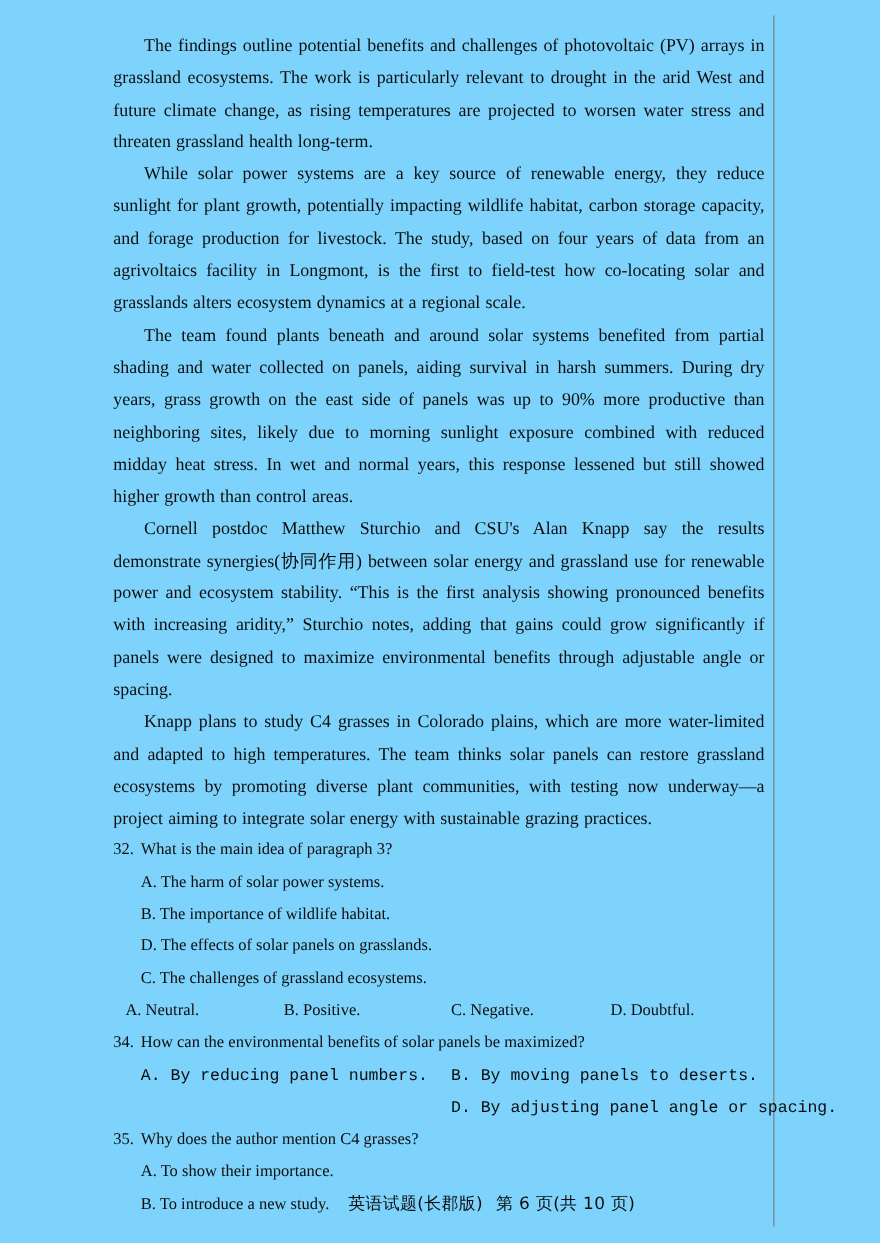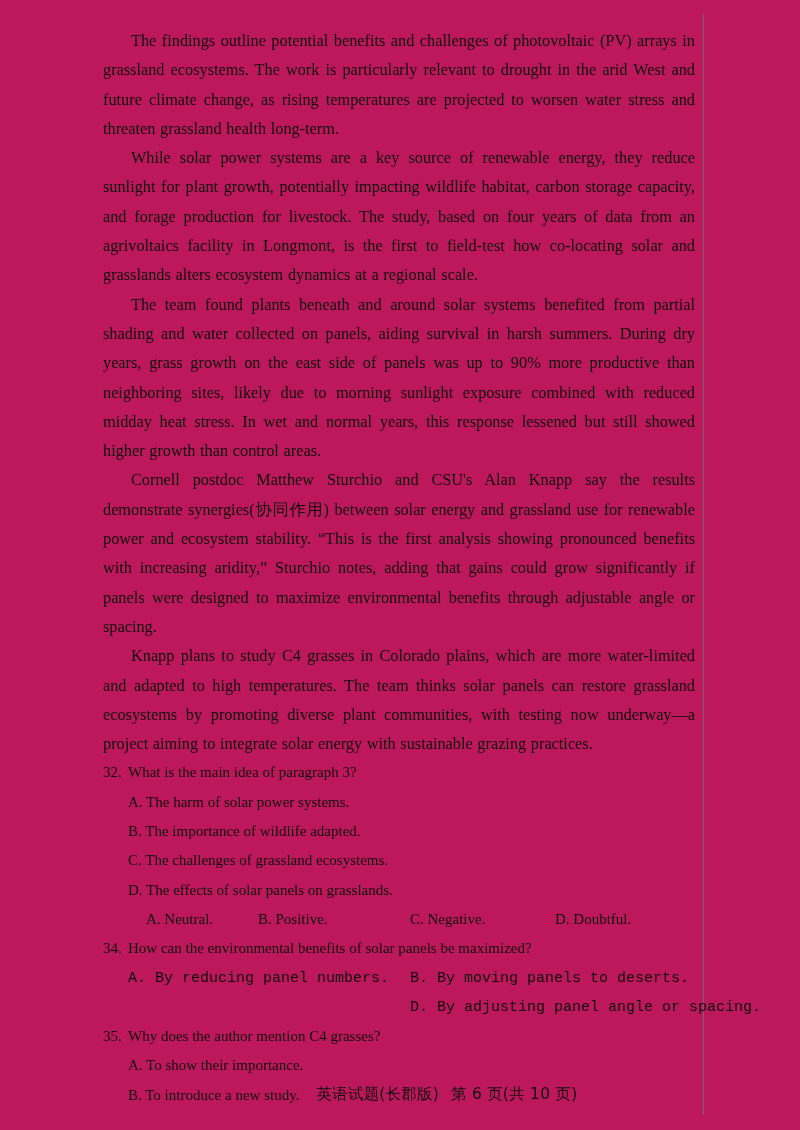--- a/index.html
+++ b/index.html
@@ -4,21 +4,21 @@
 <style>
   html, body {
     margin: 0;
     padding: 0;
     background: #ffffff;
   }
   .page {
     position: relative;
     width: 800px;
     height: 1130px;
-    background: #be185d;
+    background: #7dd3fc;
     overflow: hidden;
     font-family: "Liberation Serif", "DejaVu Serif", serif;
     color: #0d0d0d;
   }
   
   .scan-edge {
     position: absolute;
     left: 703px;
     top: 14px;
     width: 1px;
@@ -76,21 +76,21 @@
     display: block;
     position: relative;
     height: 29.3px;
     white-space: nowrap;
     font-family: Liberation Mono, monospace;
   }
   .opts-grid2 .opt {
     position: absolute;
     top: 0;
   }
-  .c1 { left: 43px; }
+  .c1 { left: 11px; }
   .c2 { left: 155px; }
   .c3 { left: 307px; }
   .c4 { left: 452px; }
   .g1 { left: 25px; }
   .g2 { left: 307px; }
 
   
   .cjk {
     font-family: "DejaVu Sans", "Liberation Sans", sans-serif;
     font-size: 15.2px;
@@ -120,23 +120,23 @@
     <p class="para">The findings outline potential benefits and challenges of photovoltaic (PV) arrays in grassland ecosystems. The work is particularly relevant to drought in the arid West and future climate change, as rising temperatures are projected to worsen water stress and threaten grassland health long-term.</p>
     <p class="para">While solar power systems are a key source of renewable energy, they reduce sunlight for plant growth, potentially impacting wildlife habitat, carbon storage capacity, and forage production for livestock. The study, based on four years of data from an agrivoltaics facility in Longmont, is the first to field-test how co-locating solar and grasslands alters ecosystem dynamics at a regional scale.</p>
     <p class="para">The team found plants beneath and around solar systems benefited from partial shading and water collected on panels, aiding survival in harsh summers. During dry years, grass growth on the east side of panels was up to 90% more productive than neighboring sites, likely due to morning sunlight exposure combined with reduced midday heat stress. In wet and normal years, this response lessened but still showed higher growth than control areas.</p>
     <p class="para">Cornell postdoc Matthew Sturchio and CSU's Alan Knapp say the results demonstrate synergies(协同作用) between solar energy and grassland use for renewable power and ecosystem stability. “This is the first analysis showing pronounced benefits with increasing aridity,” Sturchio notes, adding that gains could grow significantly if panels were designed to maximize environmental benefits through adjustable angle or spacing.</p>
     <p class="para">Knapp plans to study C4 grasses in Colorado plains, which are more water-limited and adapted to high temperatures. The team thinks solar panels can restore grassland ecosystems by promoting diverse plant communities, with testing now underway—a project aiming to integrate solar energy with sustainable grazing practices.</p>
 
     <div class="question">
       <span class="q-stem"><span class="q-num">32.</span><span>What is the main idea of paragraph 3?</span></span>
       <span class="opts-stack">
         <span class="opt">A. The harm of solar power systems.</span>
-        <span class="opt">B. The importance of wildlife adapted.</span>
+        <span class="opt">B. The importance of wildlife habitat.</span>
+        <span class="opt">D. The effects of solar panels on grasslands.</span>
         <span class="opt">C. The challenges of grassland ecosystems.</span>
-        <span class="opt">D. The effects of solar panels on grasslands.</span>
       </span>
     </div>
 
     <div class="question">
       <span class="opts-row">
         <span class="opt c1">A. Neutral.</span>
         <span class="opt c2">B. Positive.</span>
         <span class="opt c3">C. Negative.</span>
         <span class="opt c4">D. Doubtful.</span>
       </span>

